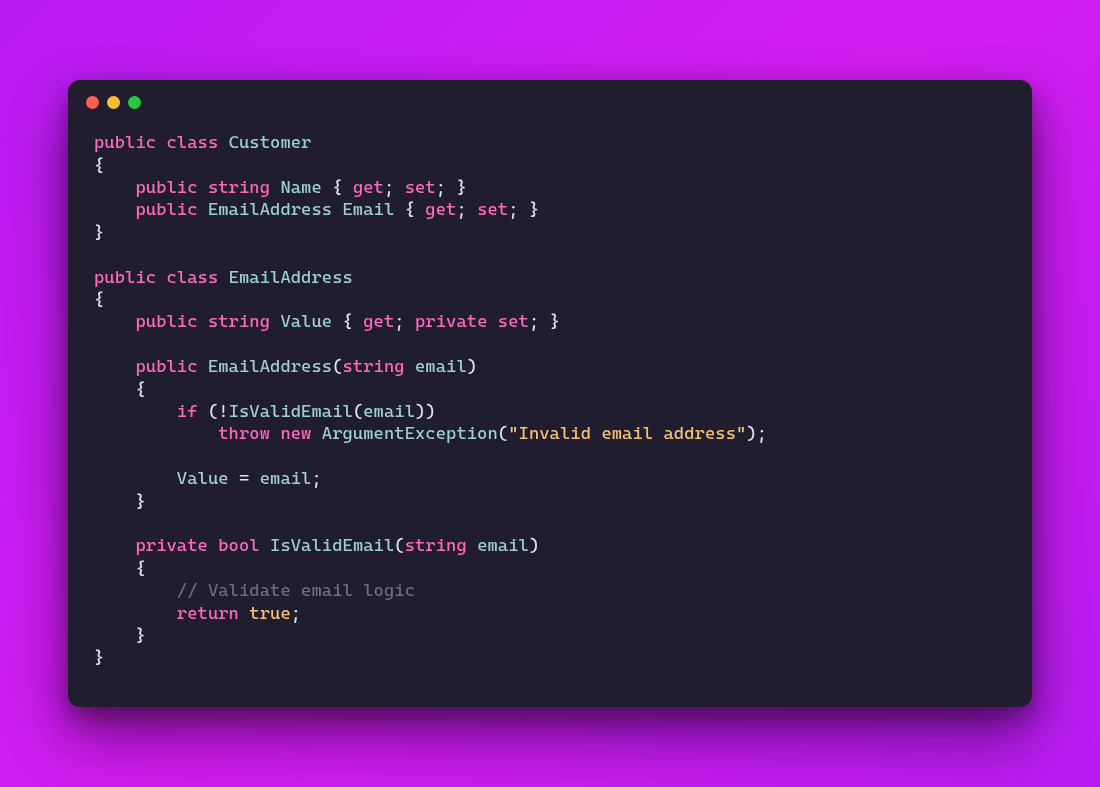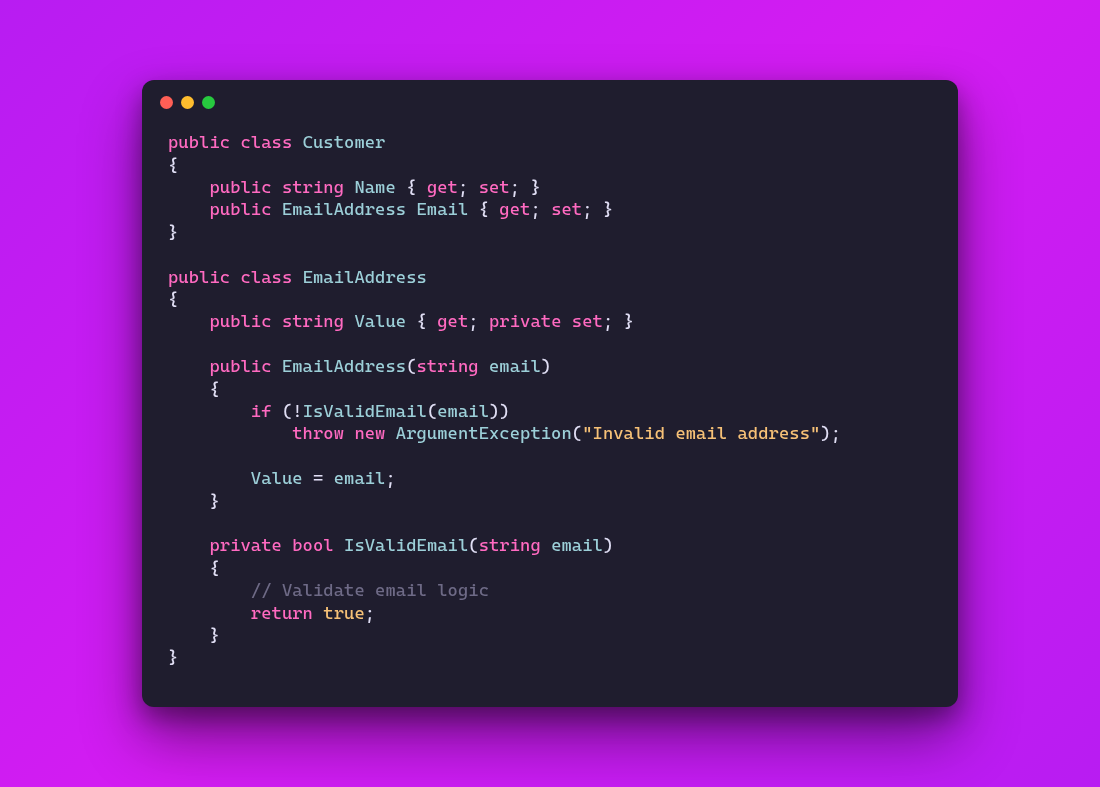--- a/index.html
+++ b/index.html
@@ -10,21 +10,21 @@
     overflow: hidden;
   }
   body {
     background: linear-gradient(135deg, #b81cf2 0%, #d41cf2 50%, #b81cf2 100%);
     display: flex;
     align-items: center;
     justify-content: center;
     font-family: ui-monospace, "SF Mono", "Cascadia Code", Menlo, Consolas, monospace;
   }
   .window {
-    width: 816px;
+    width: 964px;
     background: #1f1d2e;
     border-radius: 12px;
     box-shadow: 0 30px 60px rgba(0,0,0,0.45), 0 10px 25px rgba(0,0,0,0.35);
     padding-bottom: 38px;
   }
   .titlebar {
     display: flex;
     align-items: center;
     gap: 8px;
     padding: 16px 18px 8px 18px;

